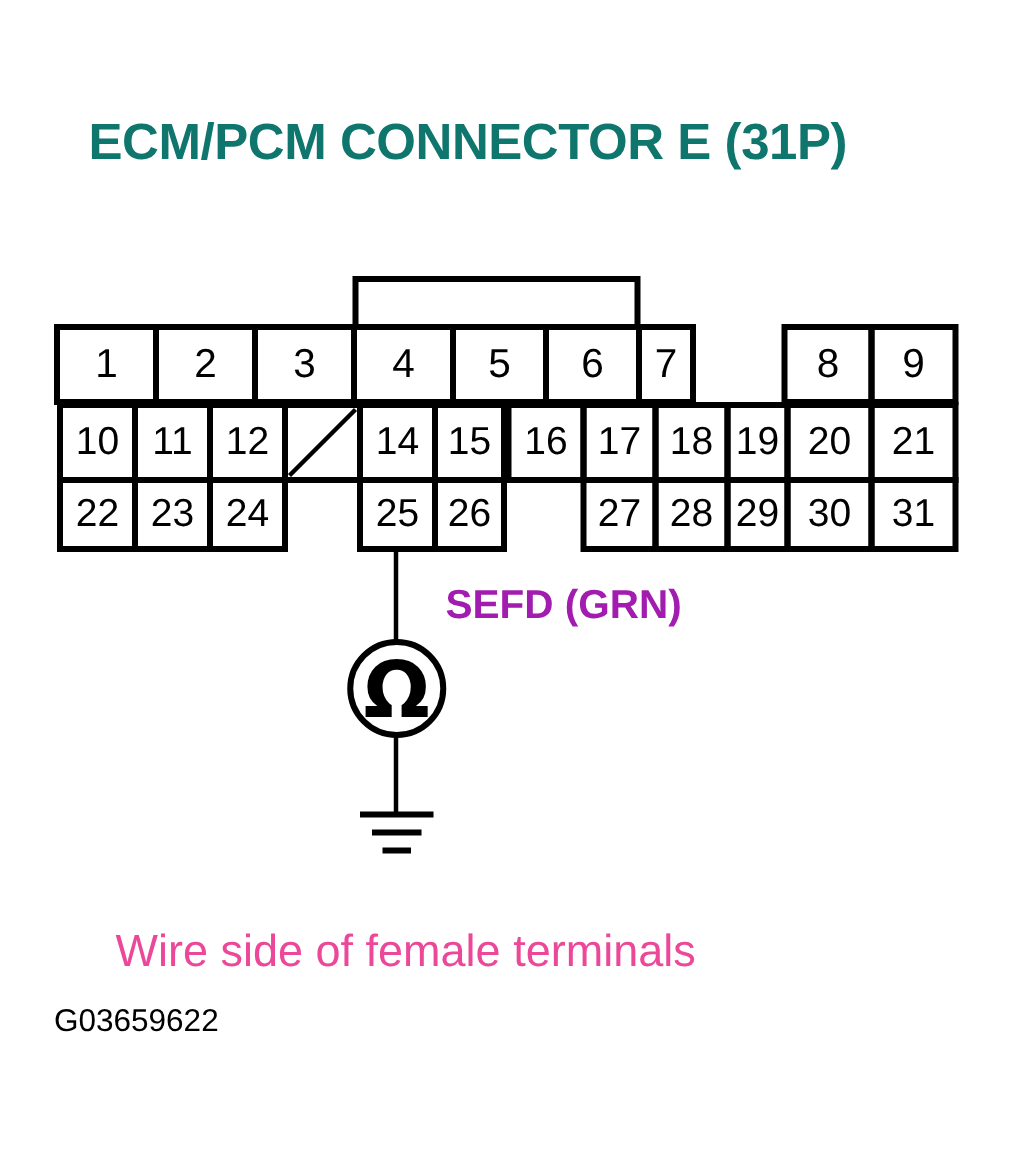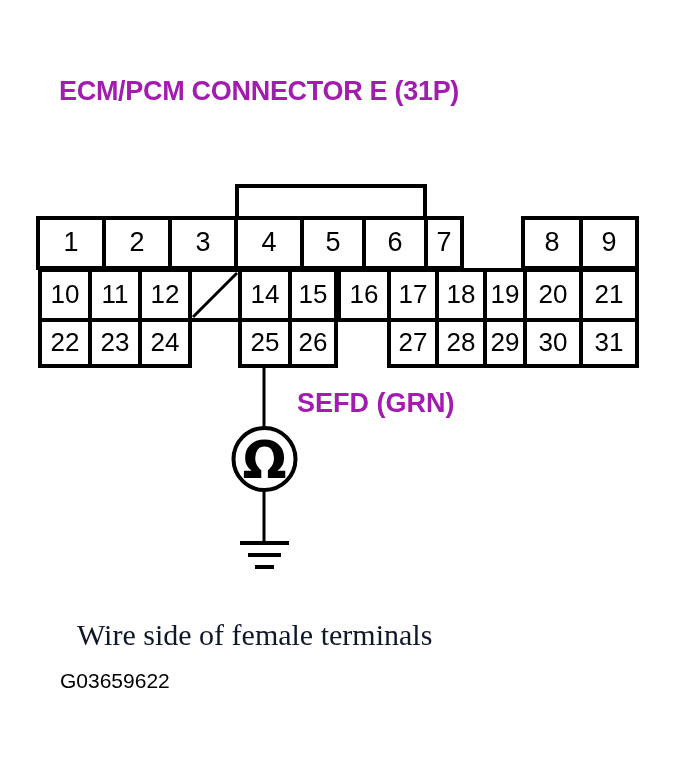--- a/index.html
+++ b/index.html
@@ -19,23 +19,23 @@
     left: 0; top: 0;
     width: 679px;
     height: 772px;
     background: #ffffff;
   }
   .title {
     position: absolute;
     left: 59px;
     top: 76px;
     font-family: "Liberation Sans", sans-serif;
-    font-size: 27px;
+    font-size: 34px;
     font-weight: bold;
-    color: #a21caf;
+    color: #0f766e;
     letter-spacing: -0.3px;
     white-space: nowrap;
     text-align: center;
   }
   #connector-svg {
     position: absolute;
     left: 0;
     top: 0;
   }
   .cell-num {
@@ -59,34 +59,33 @@
     font-family: "Liberation Sans", sans-serif;
     font-size: 27px;
     font-weight: bold;
     color: #a21caf;
     white-space: nowrap;
   }
   .caption {
     position: absolute;
     left: 77px;
     top: 618px;
-    font-family: Liberation Serif, serif;
+    font-family: Liberation Sans, sans-serif;
     font-size: 30px;
-    color: #0f172a;
+    color: #ec4899;
     white-space: nowrap;
   }
   .figure-id {
     position: absolute;
     left: 36px;
     top: 669px;
     font-family: "Liberation Sans", sans-serif;
     font-size: 21px;
     color: #000000;
     white-space: nowrap;
-    margin-left: 24px;
   }
   .ohm-glyph {
     font-family: "DejaVu Sans", sans-serif;
     font-size: 52px;
     fill: #000000;
     text-anchor: middle;
     font-weight: bold;
   }
 </style>
 </head>

